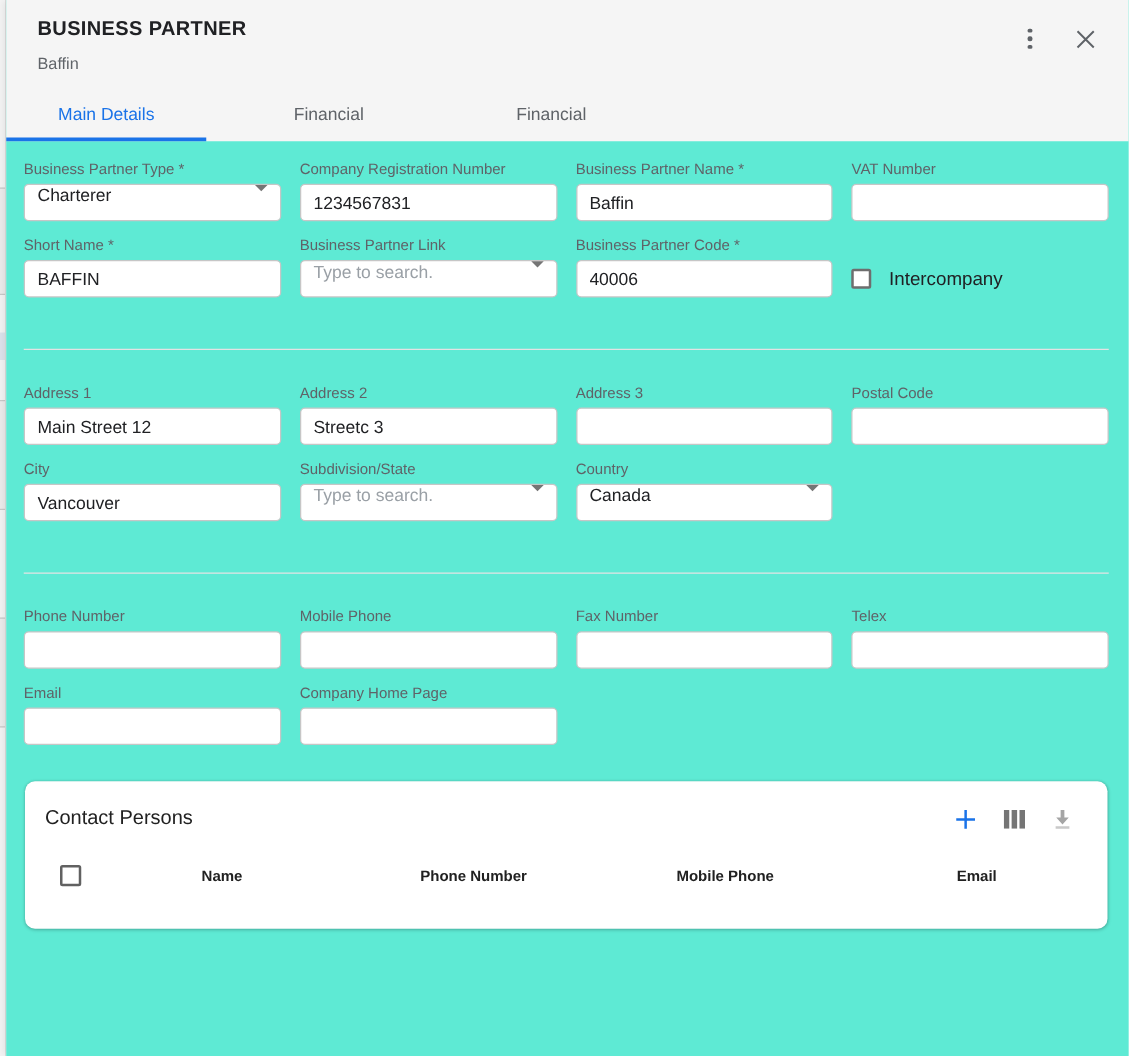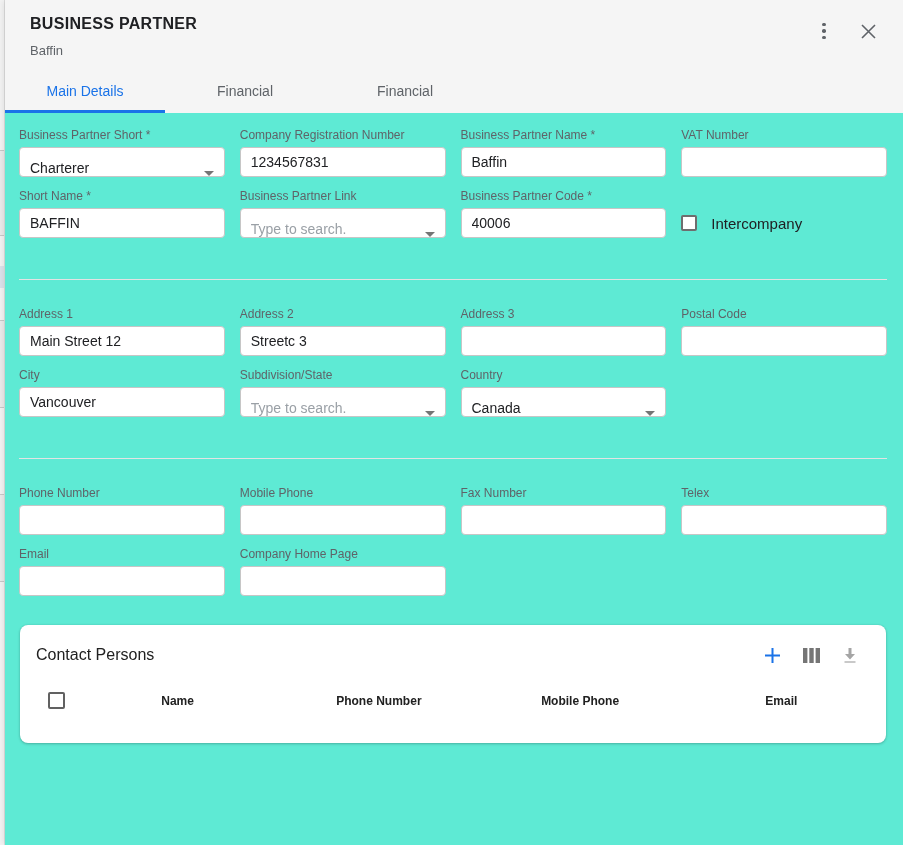--- a/index.html
+++ b/index.html
@@ -30,39 +30,39 @@
   
   .panel-header { position: relative; height: 113px; background: #f5f5f5; }
   .header-top { display: flex; justify-content: space-between; padding: 15px 26px 0 25px; }
   .win-title { font-size: 16px; font-weight: 700; color: #202124; letter-spacing: 0.3px; }
   .win-subtitle { font-size: 13px; color: #5f6368; margin-top: 10px; }
   .header-actions { display: flex; align-items: flex-start; gap: 26px; padding-top: 7px; }
   .icon-btn { width: 18px; height: 18px; display: flex; align-items: center; justify-content: center; cursor: pointer; }
   .kebab { display: flex; flex-direction: column; gap: 3px; }
   .kebab i { width: 3.5px; height: 3.5px; border-radius: 50%; background: #5f6368; }
 
-  .tabs { position: absolute; left: 0; bottom: 0; display: flex; }
+  .tabs { position: absolute; left: 0; bottom: 0; display: flex; gap: 18px; }
   .tab {
     width: 160px; height: 41px; display: flex; align-items: center; justify-content: center;
     font-size: 14px; color: #5f6368; cursor: pointer; border-bottom: 3px solid transparent;
   }
   .tab.active { color: #1a73e8; border-bottom-color: #1a73e8; }
 
   
   .content { padding: 15px 16px 0 14px; }
   .grid { display: grid; grid-template-columns: repeat(4, 1fr); column-gap: 15px; }
   .field { margin-bottom: 12px; }
   .flabel { font-size: 12px; color: #5f6368; margin-bottom: 5px; line-height: 14px; }
   .fbox {
     width: 100%; height: 30px; border: 1px solid #c6c6c6; border-radius: 4px;
     background: #ffffff; font-size: 14px; color: #202124; padding: 0 10px;
     font-family: "Liberation Sans", sans-serif;
   }
   input.fbox { outline: none; }
-  .fbox.select { display: flex; align-items: flex-end; justify-content: space-between; cursor: pointer; }
+  .fbox.select { display: flex; align-items: flex-start; justify-content: space-between; cursor: pointer; }
   .fvalue { color: #202124; }
   .fvalue.placeholder { color: #9aa0a6; }
   .caret {
     width: 0; height: 0; margin-left: 6px;
     border-left: 5px solid transparent; border-right: 5px solid transparent;
     border-top: 5px solid #757575;
   }
   .checkbox-cell { display: flex; align-items: center; gap: 14px; margin-top: 19px; height: 30px; }
   .checkbox {
     width: 16px; height: 16px; border: 2px solid #6e6e6e; border-radius: 2px;
@@ -123,21 +123,21 @@
       <div class="tab active">Main Details</div>
       <div class="tab">Financial</div>
       <div class="tab">Financial</div>
     </div>
   </div>
 
   <div class="content">
 
     <div class="grid">
       <div class="field">
-        <div class="flabel">Business Partner Short *</div>
+        <div class="flabel">Business Partner Type *</div>
         <div class="fbox select">
           <span class="fvalue">Charterer</span>
           <span class="caret"></span>
         </div>
       </div>
       <div class="field">
         <div class="flabel">Company Registration Number</div>
         <input class="fbox" value="1234567831" style="">
       </div>
       <div class="field">

